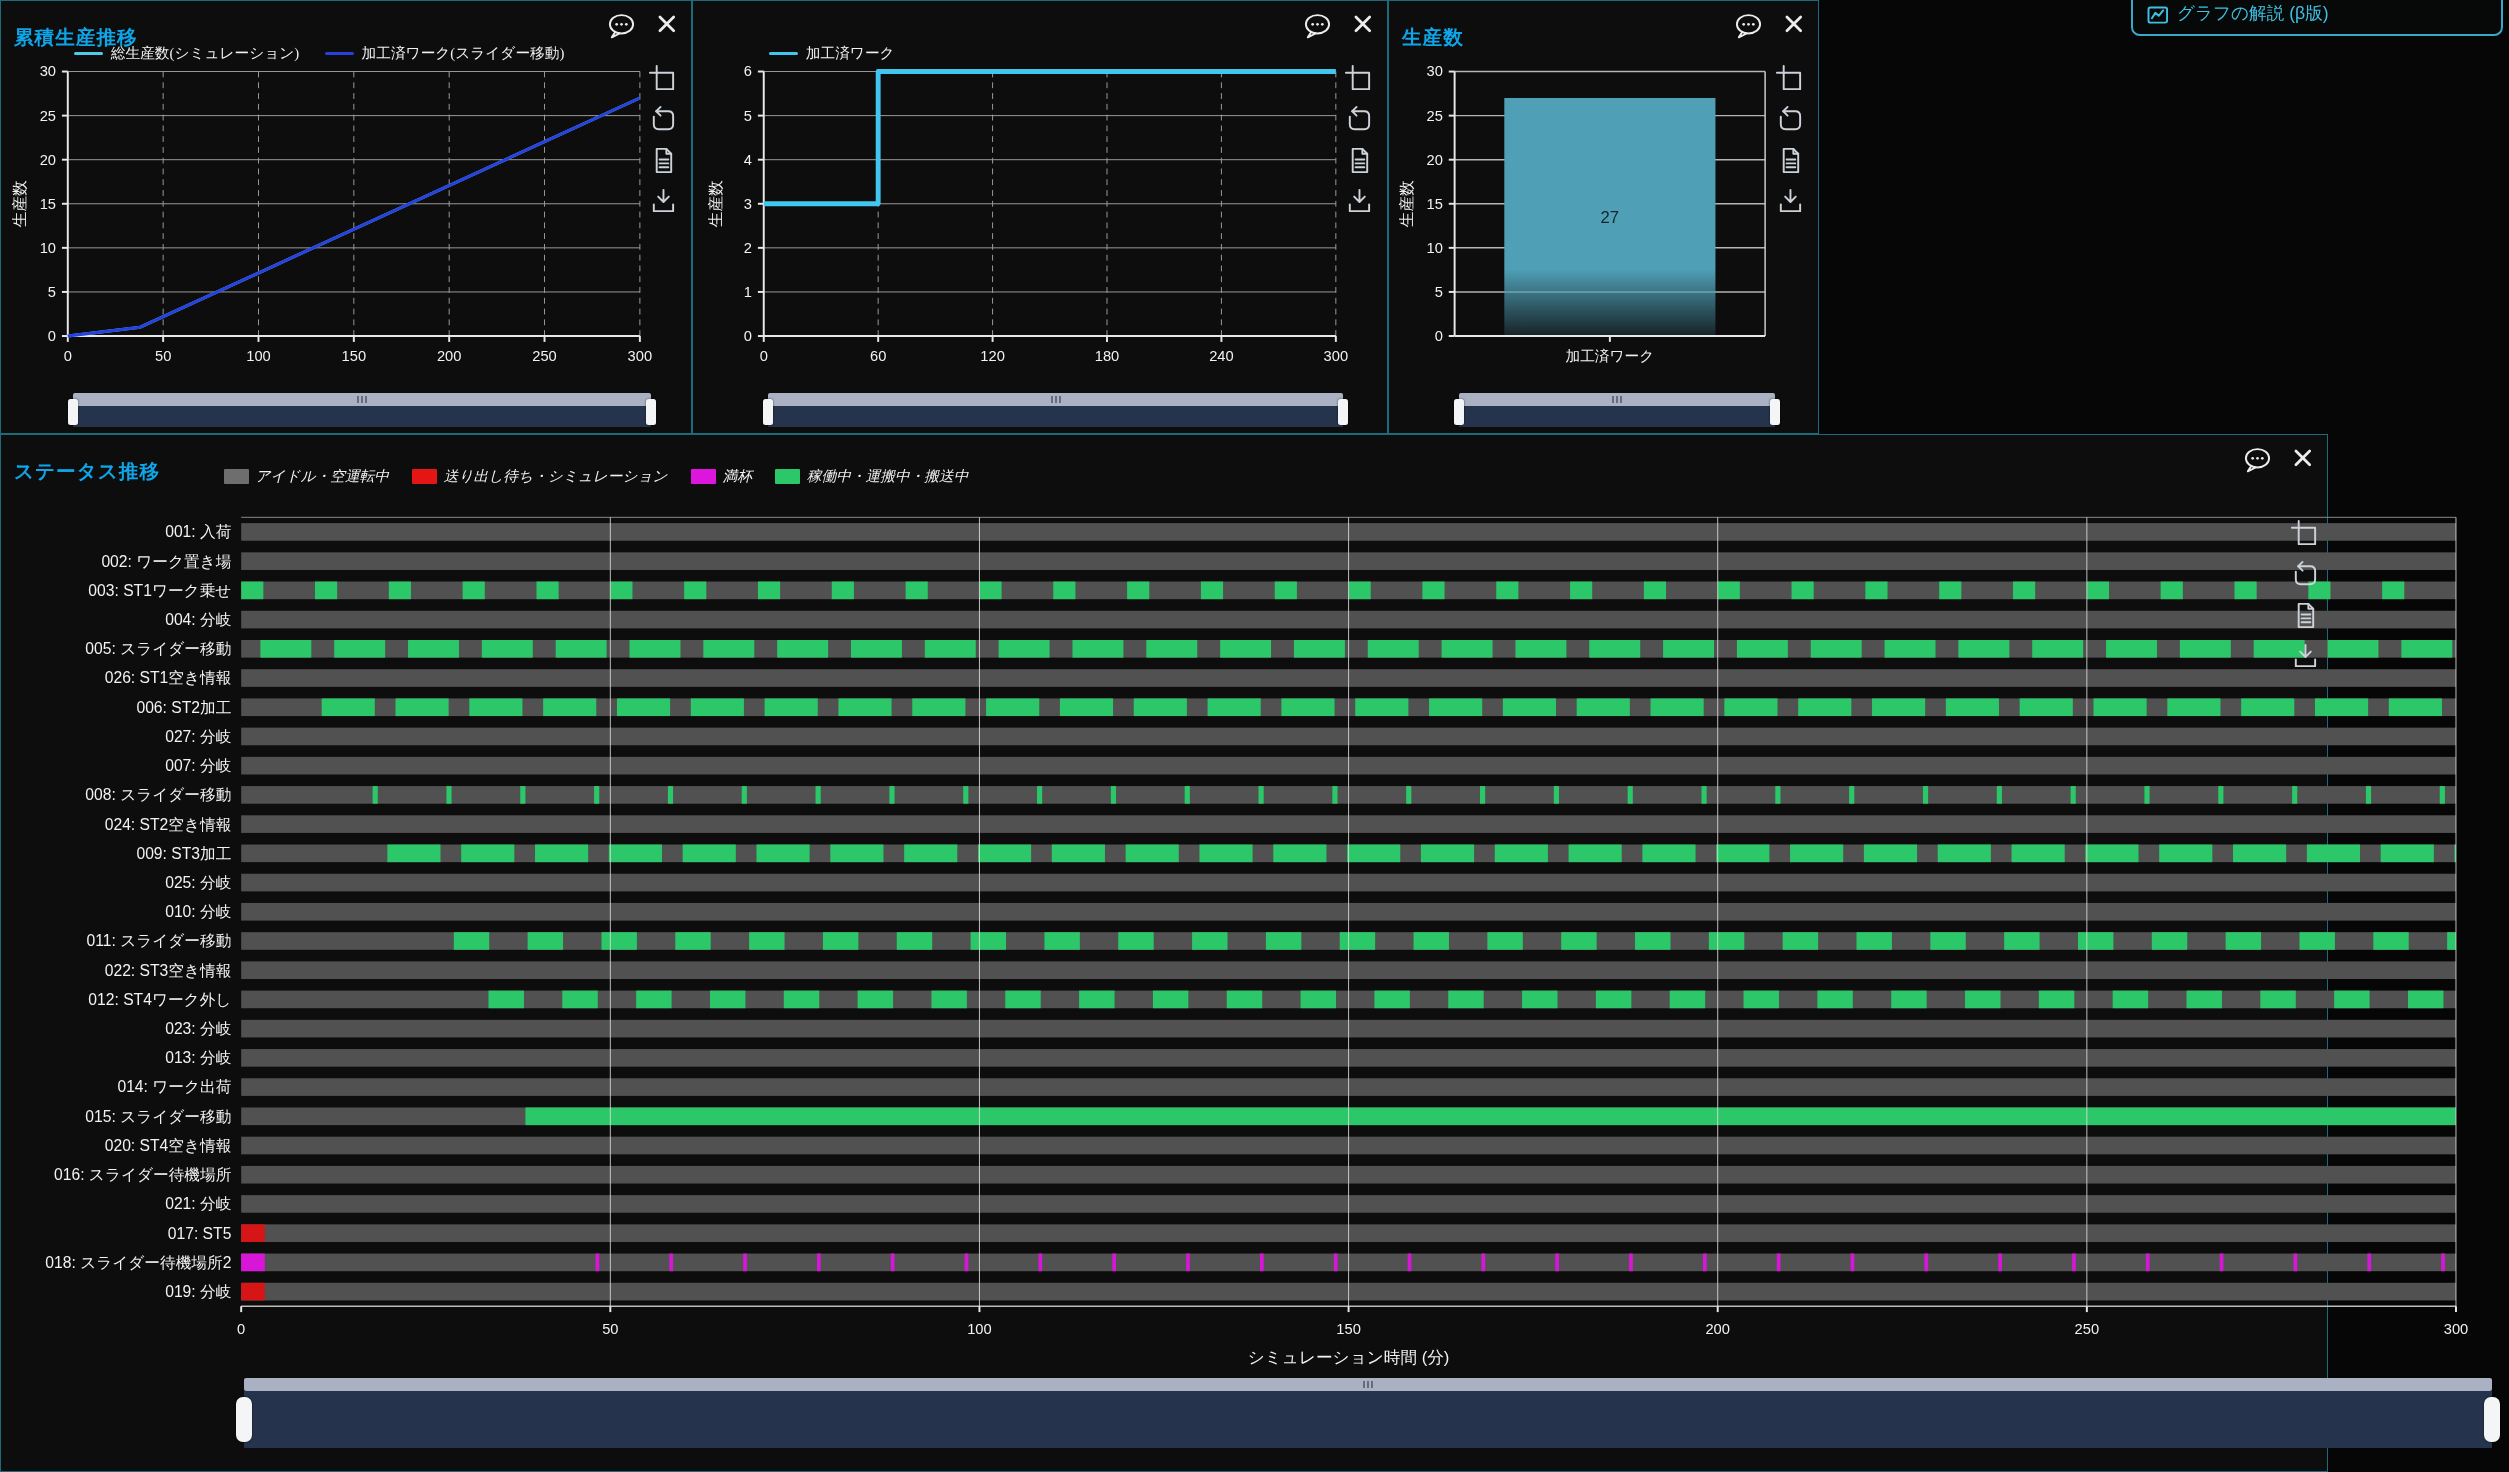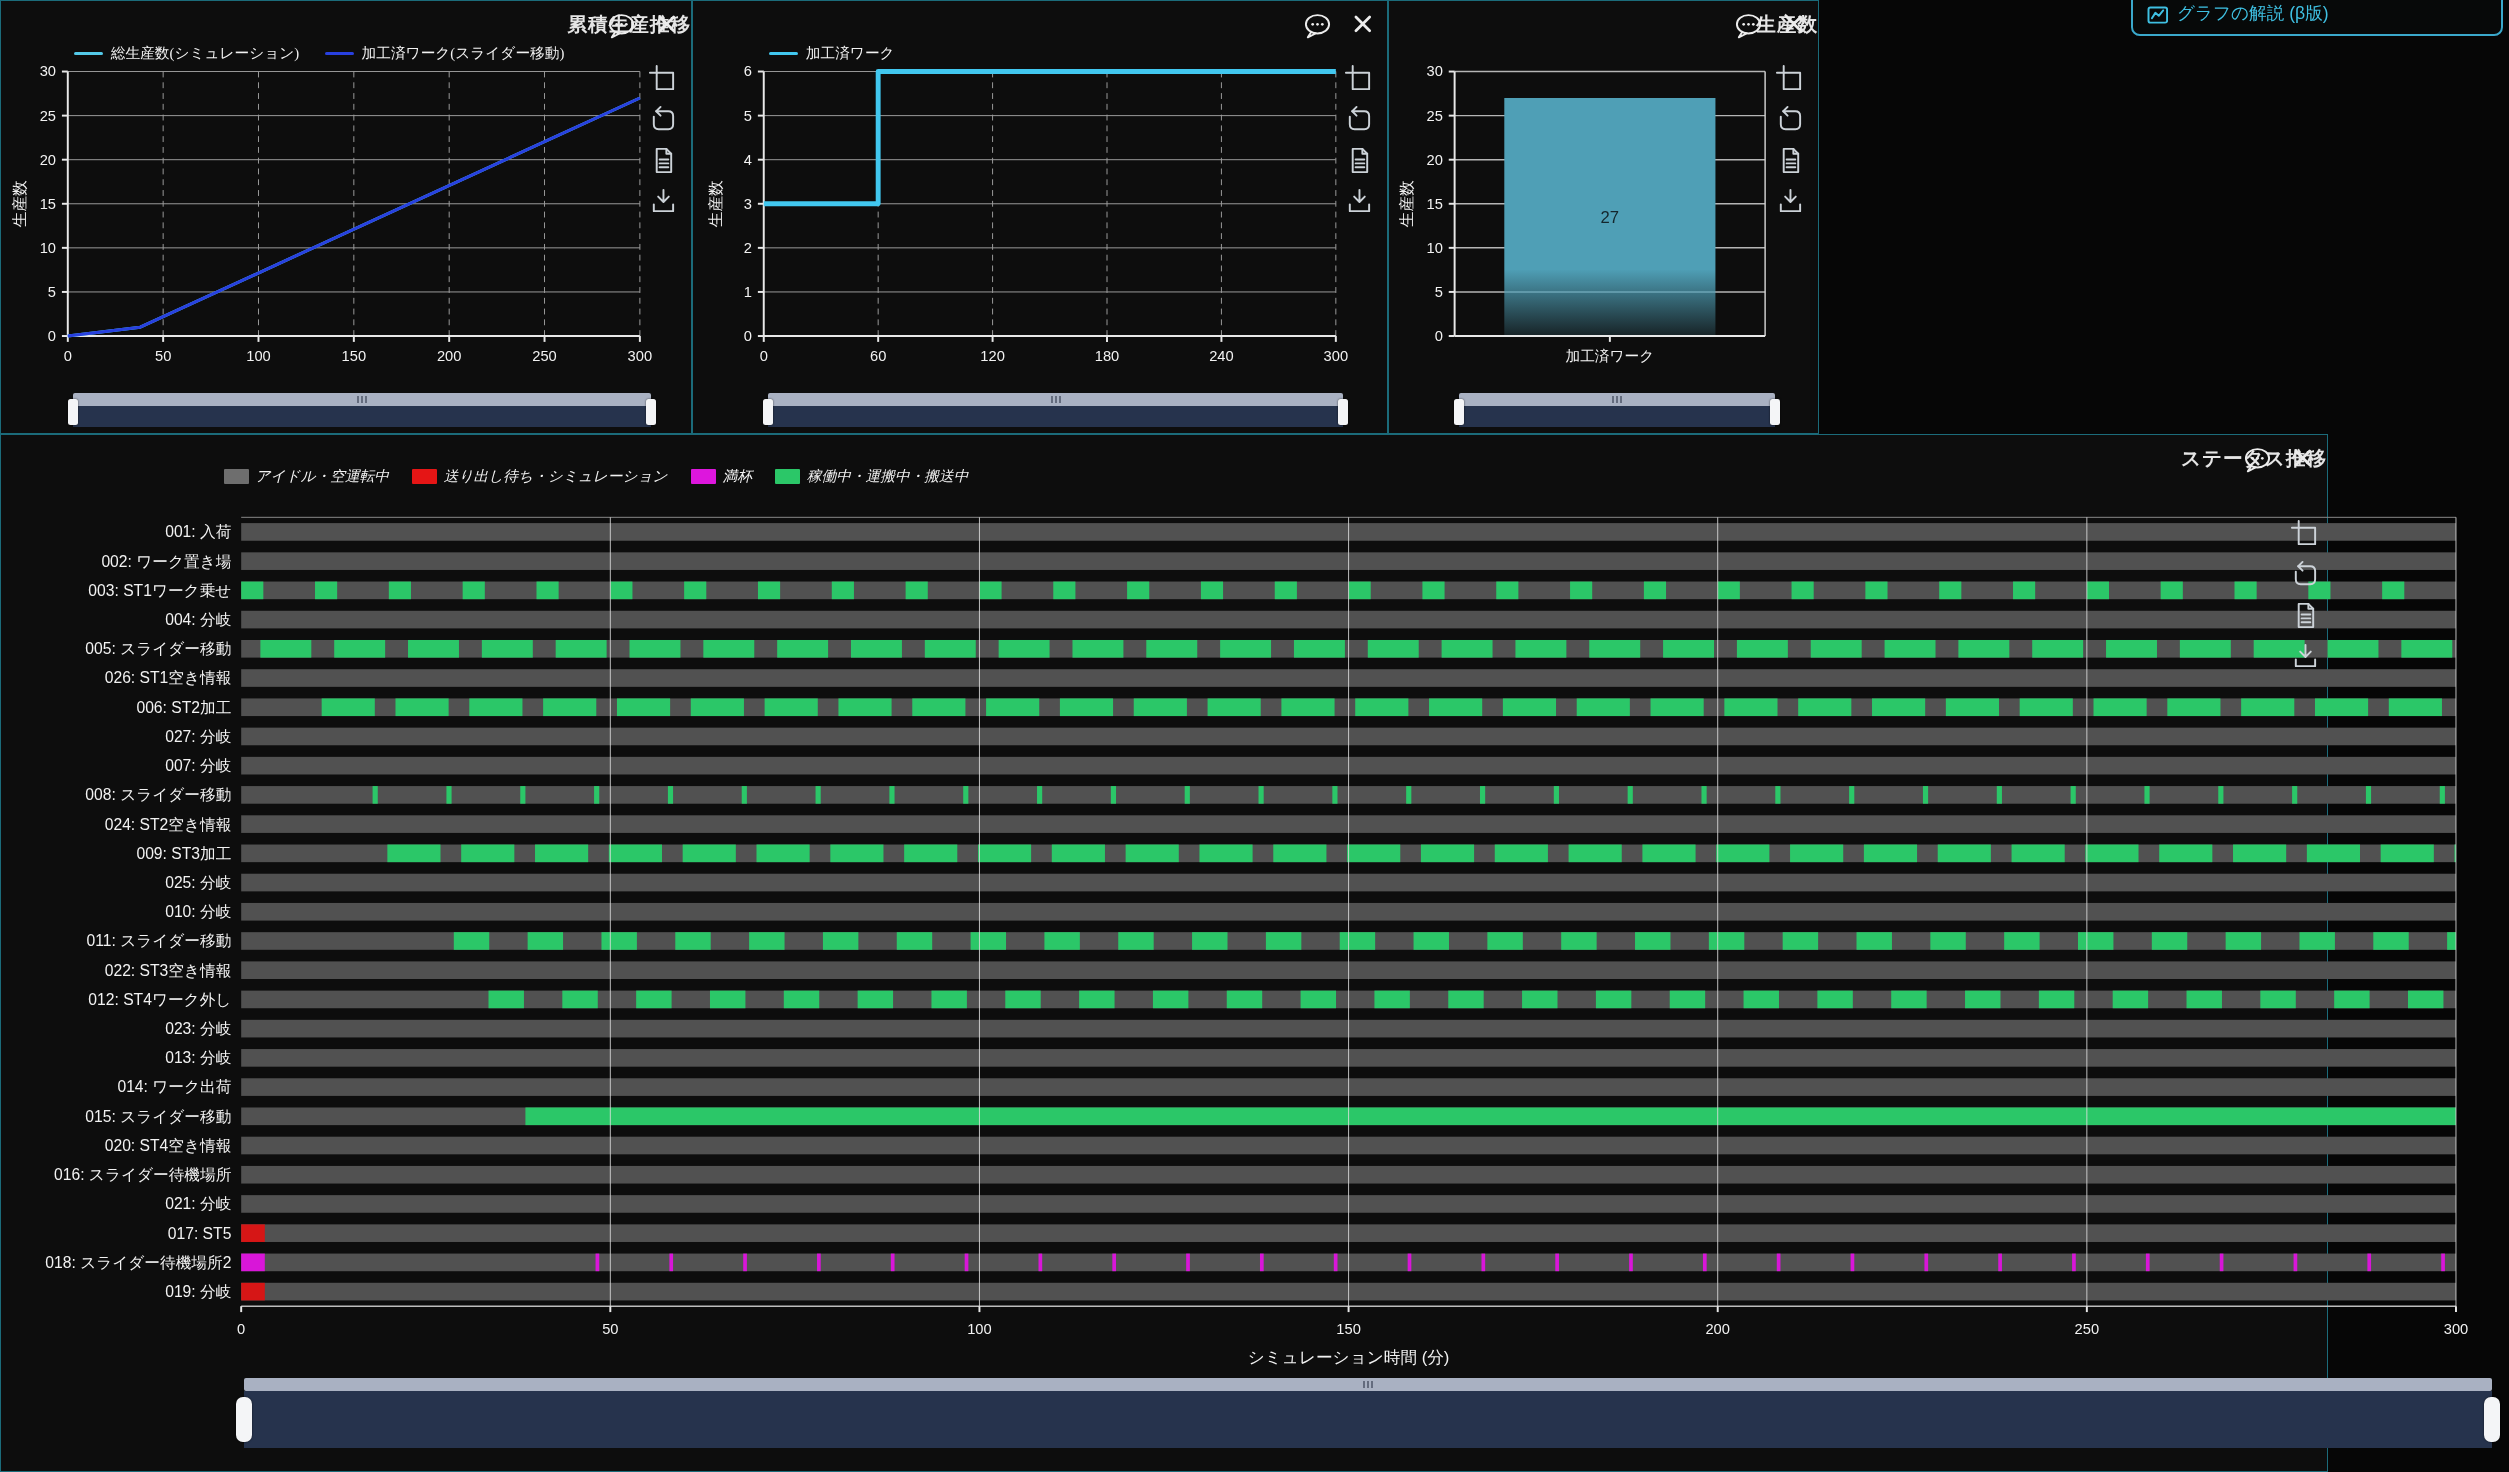--- a/index.html
+++ b/index.html
@@ -3,22 +3,22 @@
 <meta charset="utf-8">
 <style>
   html,body{margin:0;padding:0;background:#060606;}
   body{font-family:"Liberation Sans","DejaVu Sans",sans-serif;color:#f0f0f0;}
   #stage{position:relative;width:2509px;height:1472px;overflow:hidden;background:#060606;}
   .panel{position:absolute;box-sizing:border-box;border:1px solid #1b6b7a;background:#0d0d0d;}
   #p-cum{left:0;top:0;width:692px;height:434px;}
   #p-trend{left:692px;top:0;width:696px;height:434px;}
   #p-count{left:1388px;top:0;width:431px;height:434px;}
   #p-status{left:0;top:434px;width:2328px;height:1038px;}
-  .panel-title{position:absolute;left:0;top:9.8px;width:100%;margin:0;text-align:right;
-    font-size:19.6px;font-weight:bold;color:#e5e5e5;letter-spacing:1px;}
+  .panel-title{position:absolute;left:0;top:9.8px;width:100%;margin:13px;text-align:left;
+    font-size:19.6px;font-weight:bold;color:#0ea5e9;letter-spacing:1px;}
   .icon-btn{position:absolute;top:11.8px;background:none;border:none;padding:0;cursor:pointer;line-height:0;}
   .icon-btn.bubble{right:55px;}
   .icon-btn.close{right:13.7px;}
   .icon-btn svg{stroke:#ececec;fill:none;stroke-width:2;stroke-linecap:round;stroke-linejoin:round;}
   .chart{position:absolute;left:0;top:0;}
   svg text{font-family:"Liberation Sans","DejaVu Sans",sans-serif;}
   .legend{position:absolute;display:flex;gap:25.5px;align-items:center;font-size:14.7px;color:#f2f2f2;white-space:nowrap;}
   .legend .item{display:flex;align-items:center;}
   .legend .sw-line{width:29px;height:3.9px;border-radius:2px;margin-right:7.8px;display:inline-block;}
   .legend .sw-box{width:24.5px;height:15.7px;margin-right:6.9px;display:inline-block;border-radius:1px;}

